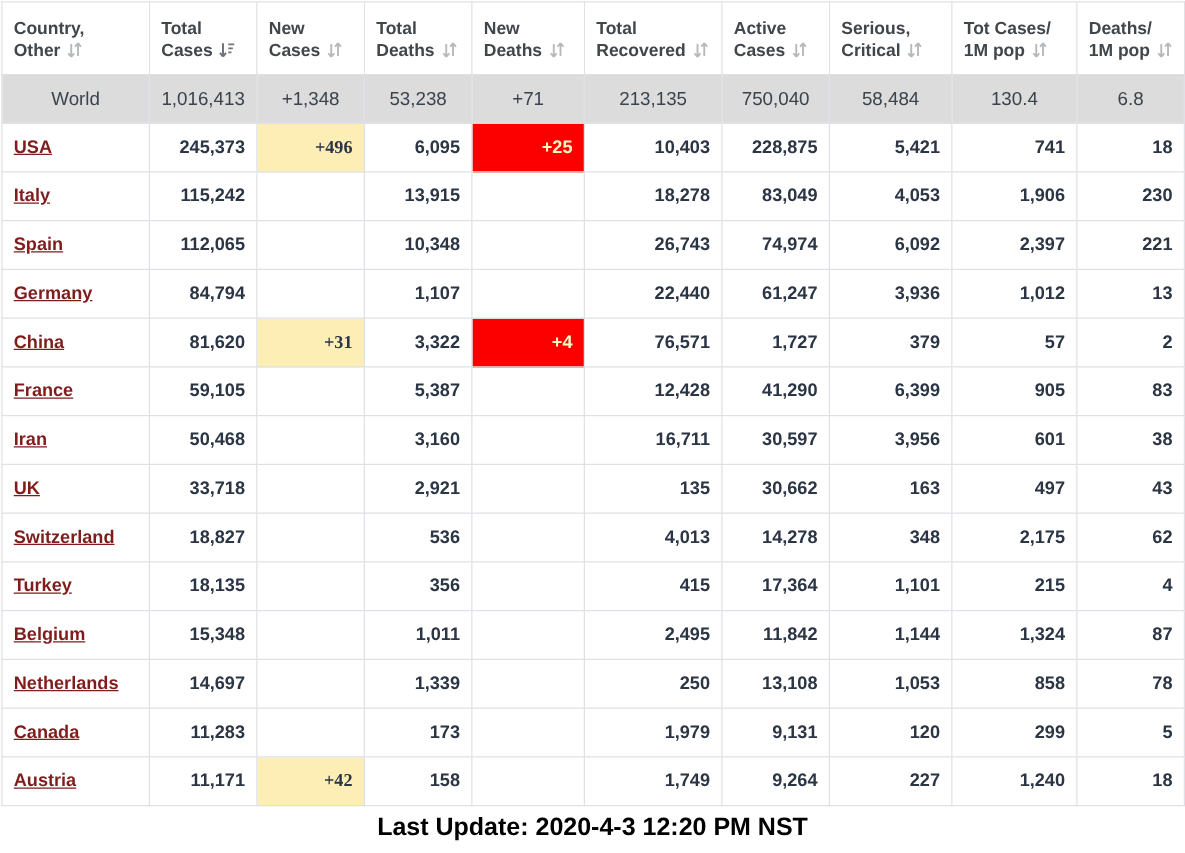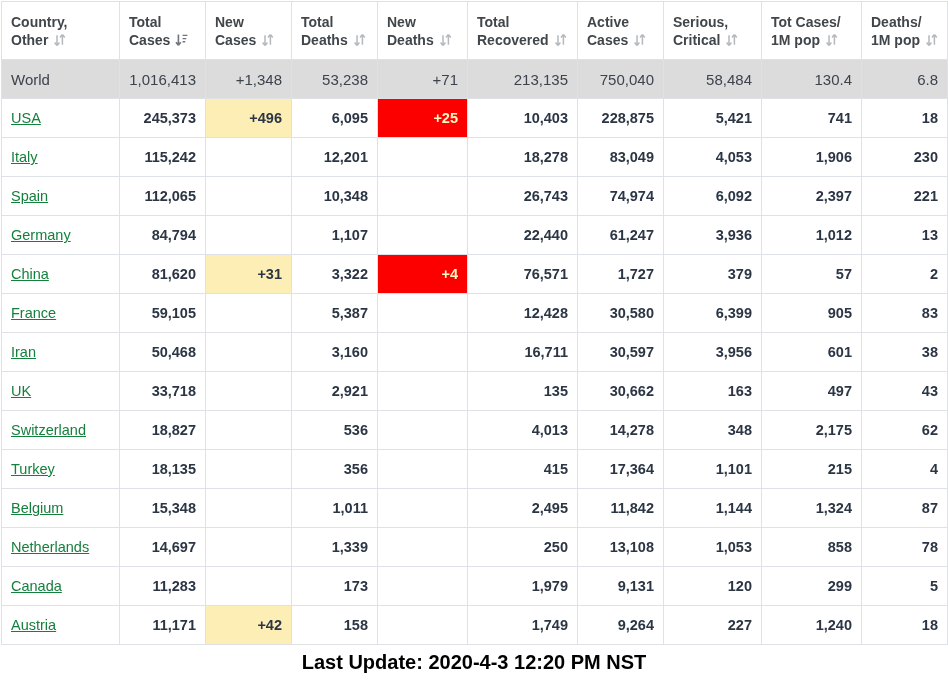--- a/index.html
+++ b/index.html
@@ -79,39 +79,41 @@
     font-weight: bold;
     font-size: 14.5px;
     color: #2b3544;
     white-space: nowrap;
   }
   tbody td.country {
     text-align: left;
     font-weight: normal;
   }
   tbody td.country a {
-    color: #15803d;
+    color: #7f1d1d;
     text-decoration: underline;
-    font-weight: normal;
+    font-weight: bold;
     font-size: 14.5px;
   }
 
   tr.world-row td {
     background: #dcdcdc;
     font-weight: normal;
     color: #3b434d;
     font-size: 15px;
+    text-align: center;
   }
   tr.world-row td.country {
     font-weight: normal;
     color: #3b434d;
   }
 
   td.hl-yellow {
     background: #fdeeb6;
+    font-family: Liberation Serif, serif;
   }
   td.hl-red {
     background: #fc0000;
     color: #fef9c3;
   }
   td.red-underline {
     border-bottom: 3px solid #cc0000;
   }
 
   
@@ -254,21 +256,21 @@
           <td><span>10,403</span></td>
           <td><span>228,875</span></td>
           <td><span>5,421</span></td>
           <td><span>741</span></td>
           <td><span>18</span></td>
         </tr>
         <tr>
           <td class="country"><a href="#">Italy</a></td>
           <td><span>115,242</span></td>
           <td><span></span></td>
-          <td><span>12,201</span></td>
+          <td><span>13,915</span></td>
           <td><span></span></td>
           <td><span>18,278</span></td>
           <td><span>83,049</span></td>
           <td><span>4,053</span></td>
           <td><span>1,906</span></td>
           <td><span>230</span></td>
         </tr>
         <tr>
           <td class="country"><a href="#">Spain</a></td>
           <td><span>112,065</span></td>
@@ -305,21 +307,21 @@
           <td><span>57</span></td>
           <td><span>2</span></td>
         </tr>
         <tr>
           <td class="country"><a href="#">France</a></td>
           <td><span>59,105</span></td>
           <td><span></span></td>
           <td><span>5,387</span></td>
           <td><span></span></td>
           <td><span>12,428</span></td>
-          <td><span>30,580</span></td>
+          <td><span>41,290</span></td>
           <td><span>6,399</span></td>
           <td><span>905</span></td>
           <td><span>83</span></td>
         </tr>
         <tr>
           <td class="country"><a href="#">Iran</a></td>
           <td><span>50,468</span></td>
           <td><span></span></td>
           <td><span>3,160</span></td>
           <td><span></span></td>

